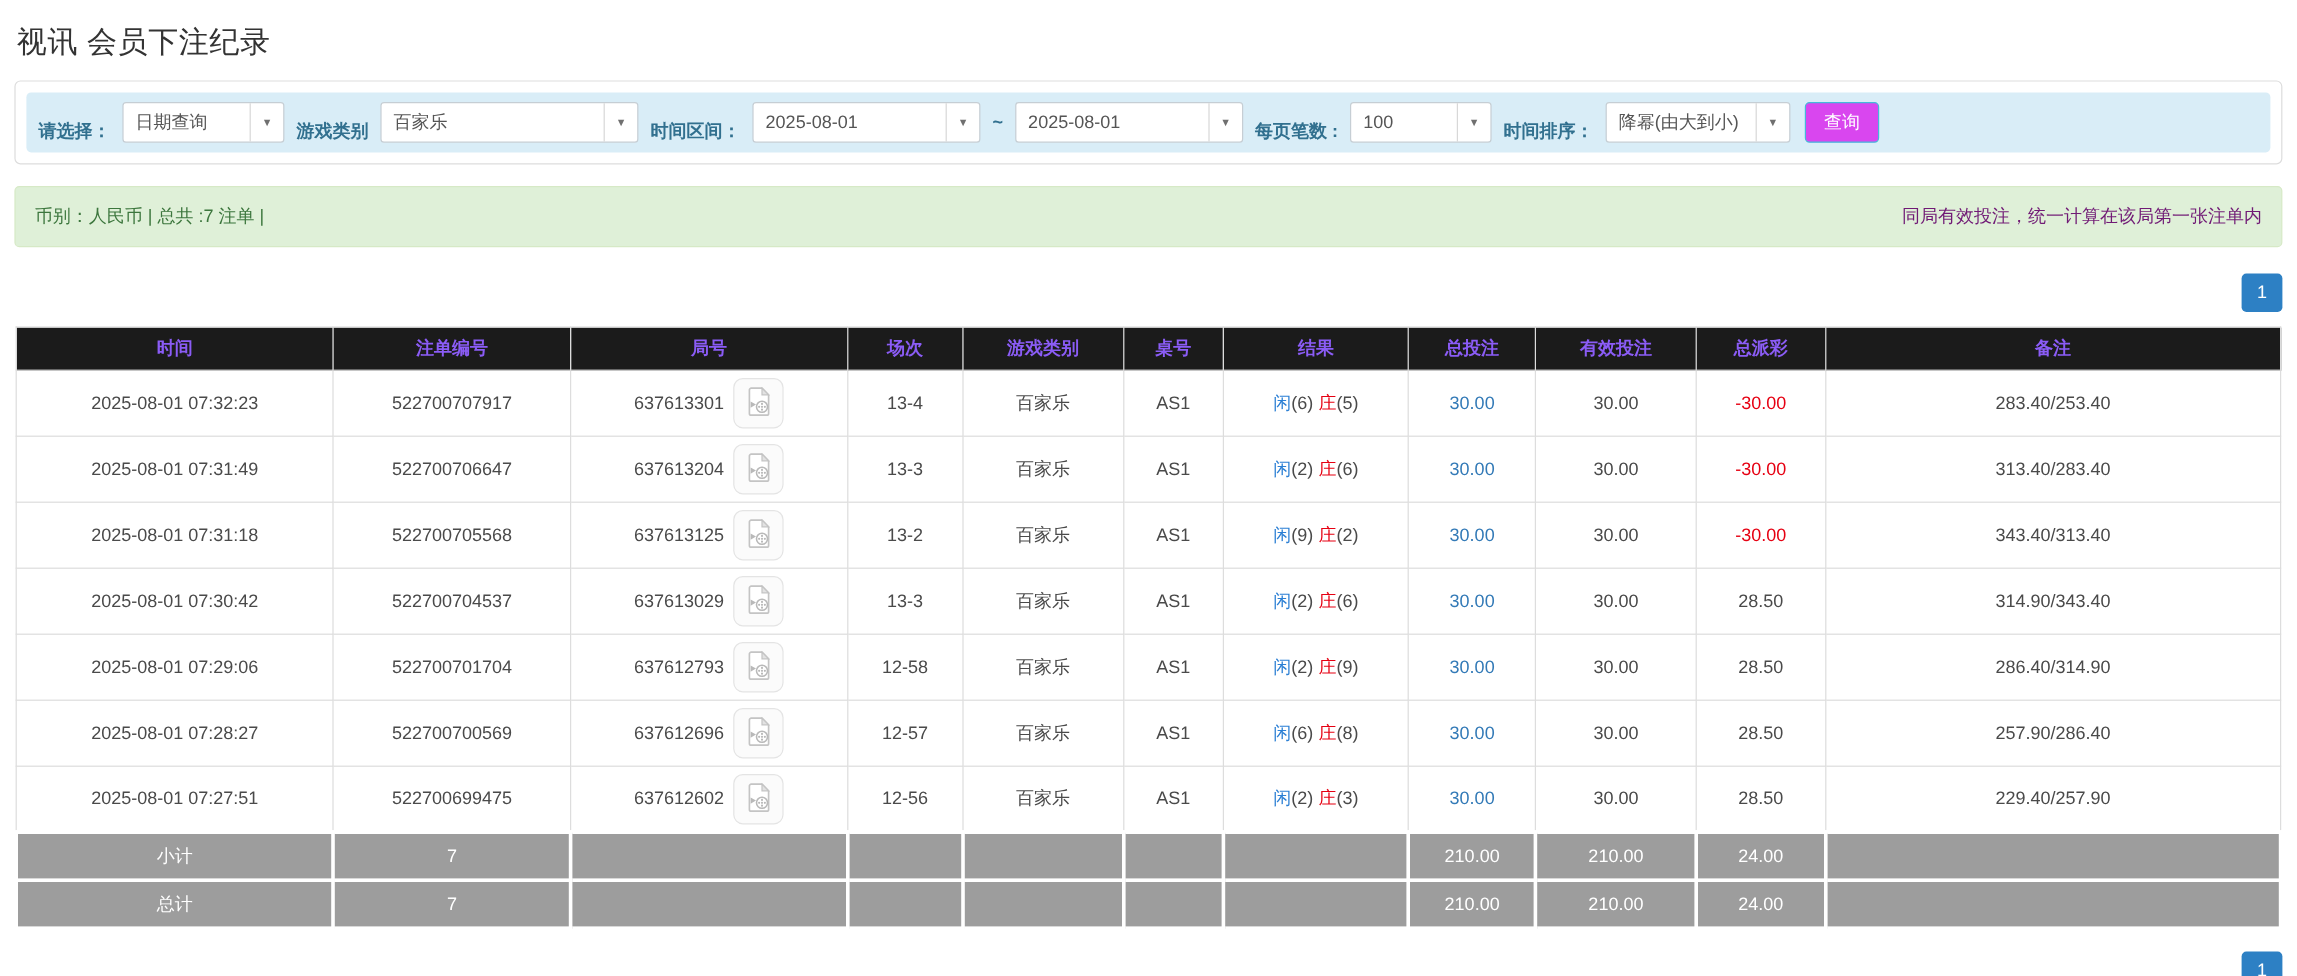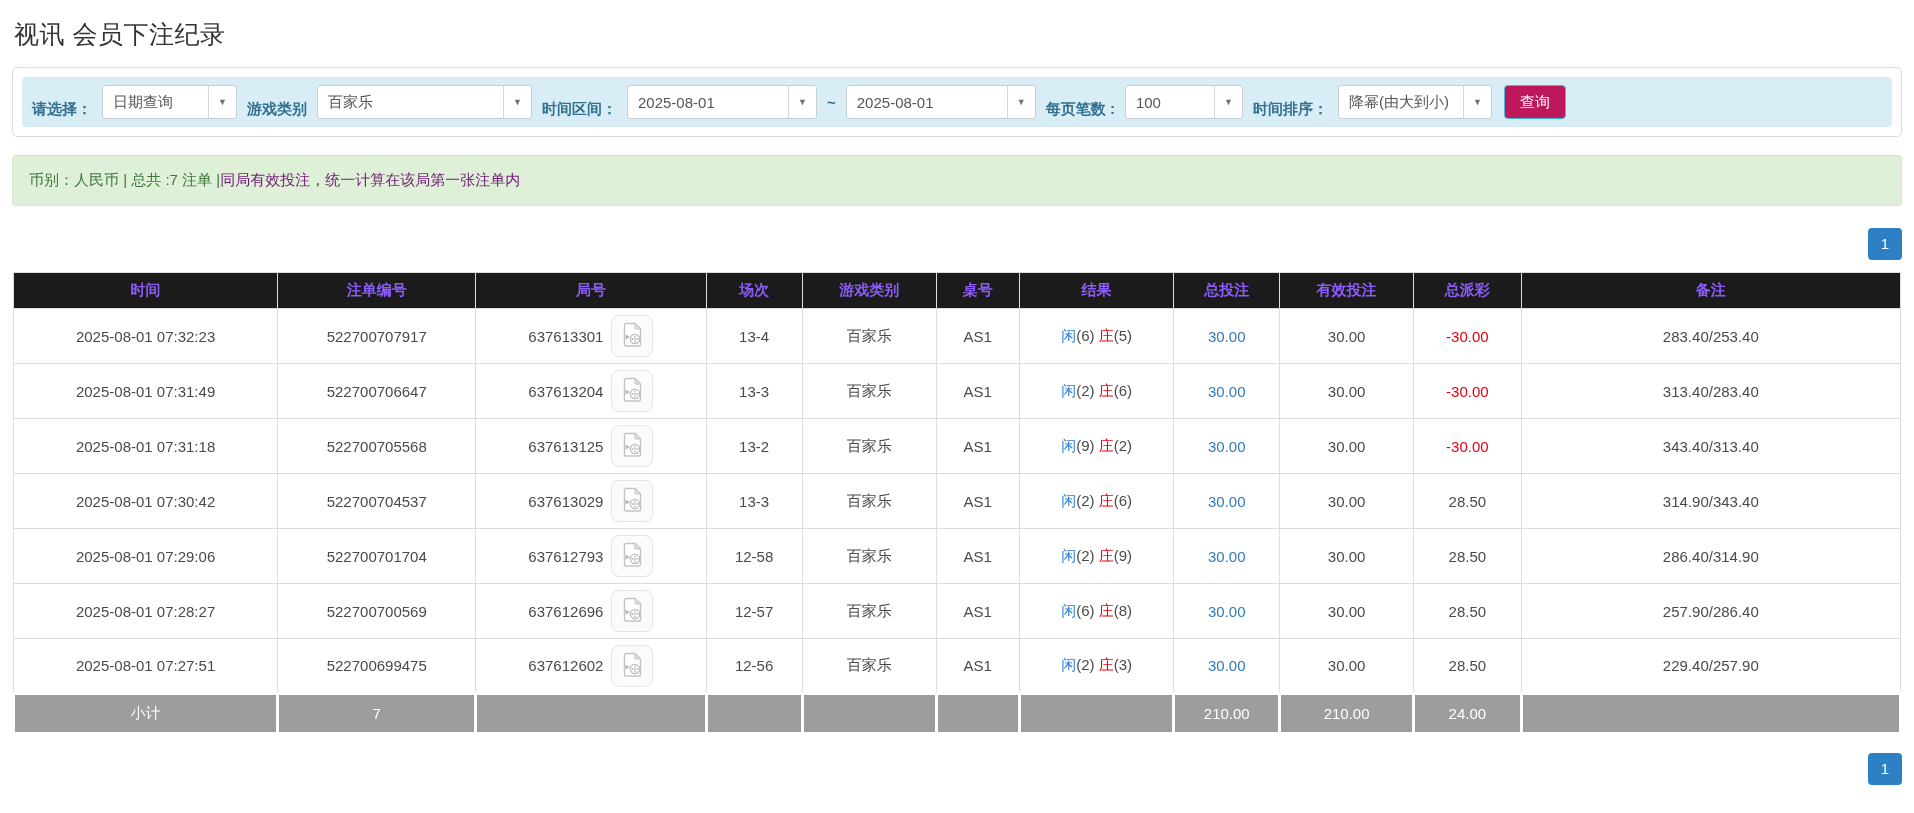--- a/index.html
+++ b/index.html
@@ -42,30 +42,31 @@
     border-left:1px solid #d8d8d8; color:#707070; font-size:9px;
   }
   .w-type { width:135px; }
   .w-game { width:215px; }
   .w-date { width:190px; }
   .w-size { width:118px; }
   .w-sort { width:154px; }
   .tilde { color:#31708f; font-weight:bold; font-size:15px; }
   .btn-search {
     height:34px; padding:0 15px; font-size:15px; font-family:inherit;
-    background:#be185d; border:1px solid #46b8da; color:#fff;
+    background:#d946ef; border:1px solid #46b8da; color:#fff;
     border-radius:4px; cursor:pointer; margin-left:2px;
   }
 
   
   .summary-bar {
     background:#dff0d8; border:1px solid #d6e9c6; border-radius:4px;
     padding:15px 16px; margin-bottom:22px;
-    display:flex; align-items:center;
+    display:flex; justify-content:space-between; align-items:center;
     font-size:15px;
+    gap:38px;
   }
   .summary-left { color:#3c763d; }
   .summary-right { color:#701a75; }
 
   
   .pager { text-align:right; }
   .pager.top { margin:0 0 12px; }
   .pager.bottom { margin:18px 0 6px; }
   .page-btn {
     display:inline-block; min-width:34px; height:32px; line-height:32px;
@@ -413,20 +414,33 @@
           <td></td>
           <td></td>
           <td></td>
           <td></td>
           <td></td>
           <td>210.00</td>
           <td>210.00</td>
           <td>24.00</td>
           <td></td>
         </tr>
+        <tr>
+          <td>总计</td>
+          <td>7</td>
+          <td></td>
+          <td></td>
+          <td></td>
+          <td></td>
+          <td></td>
+          <td>210.00</td>
+          <td>210.00</td>
+          <td>24.00</td>
+          <td></td>
+        </tr>
       </tfoot>
   </table>
 
   <div class="pager bottom">
     <a class="page-btn">1</a>
   </div>
 
 </div>
 
 </body></html>

